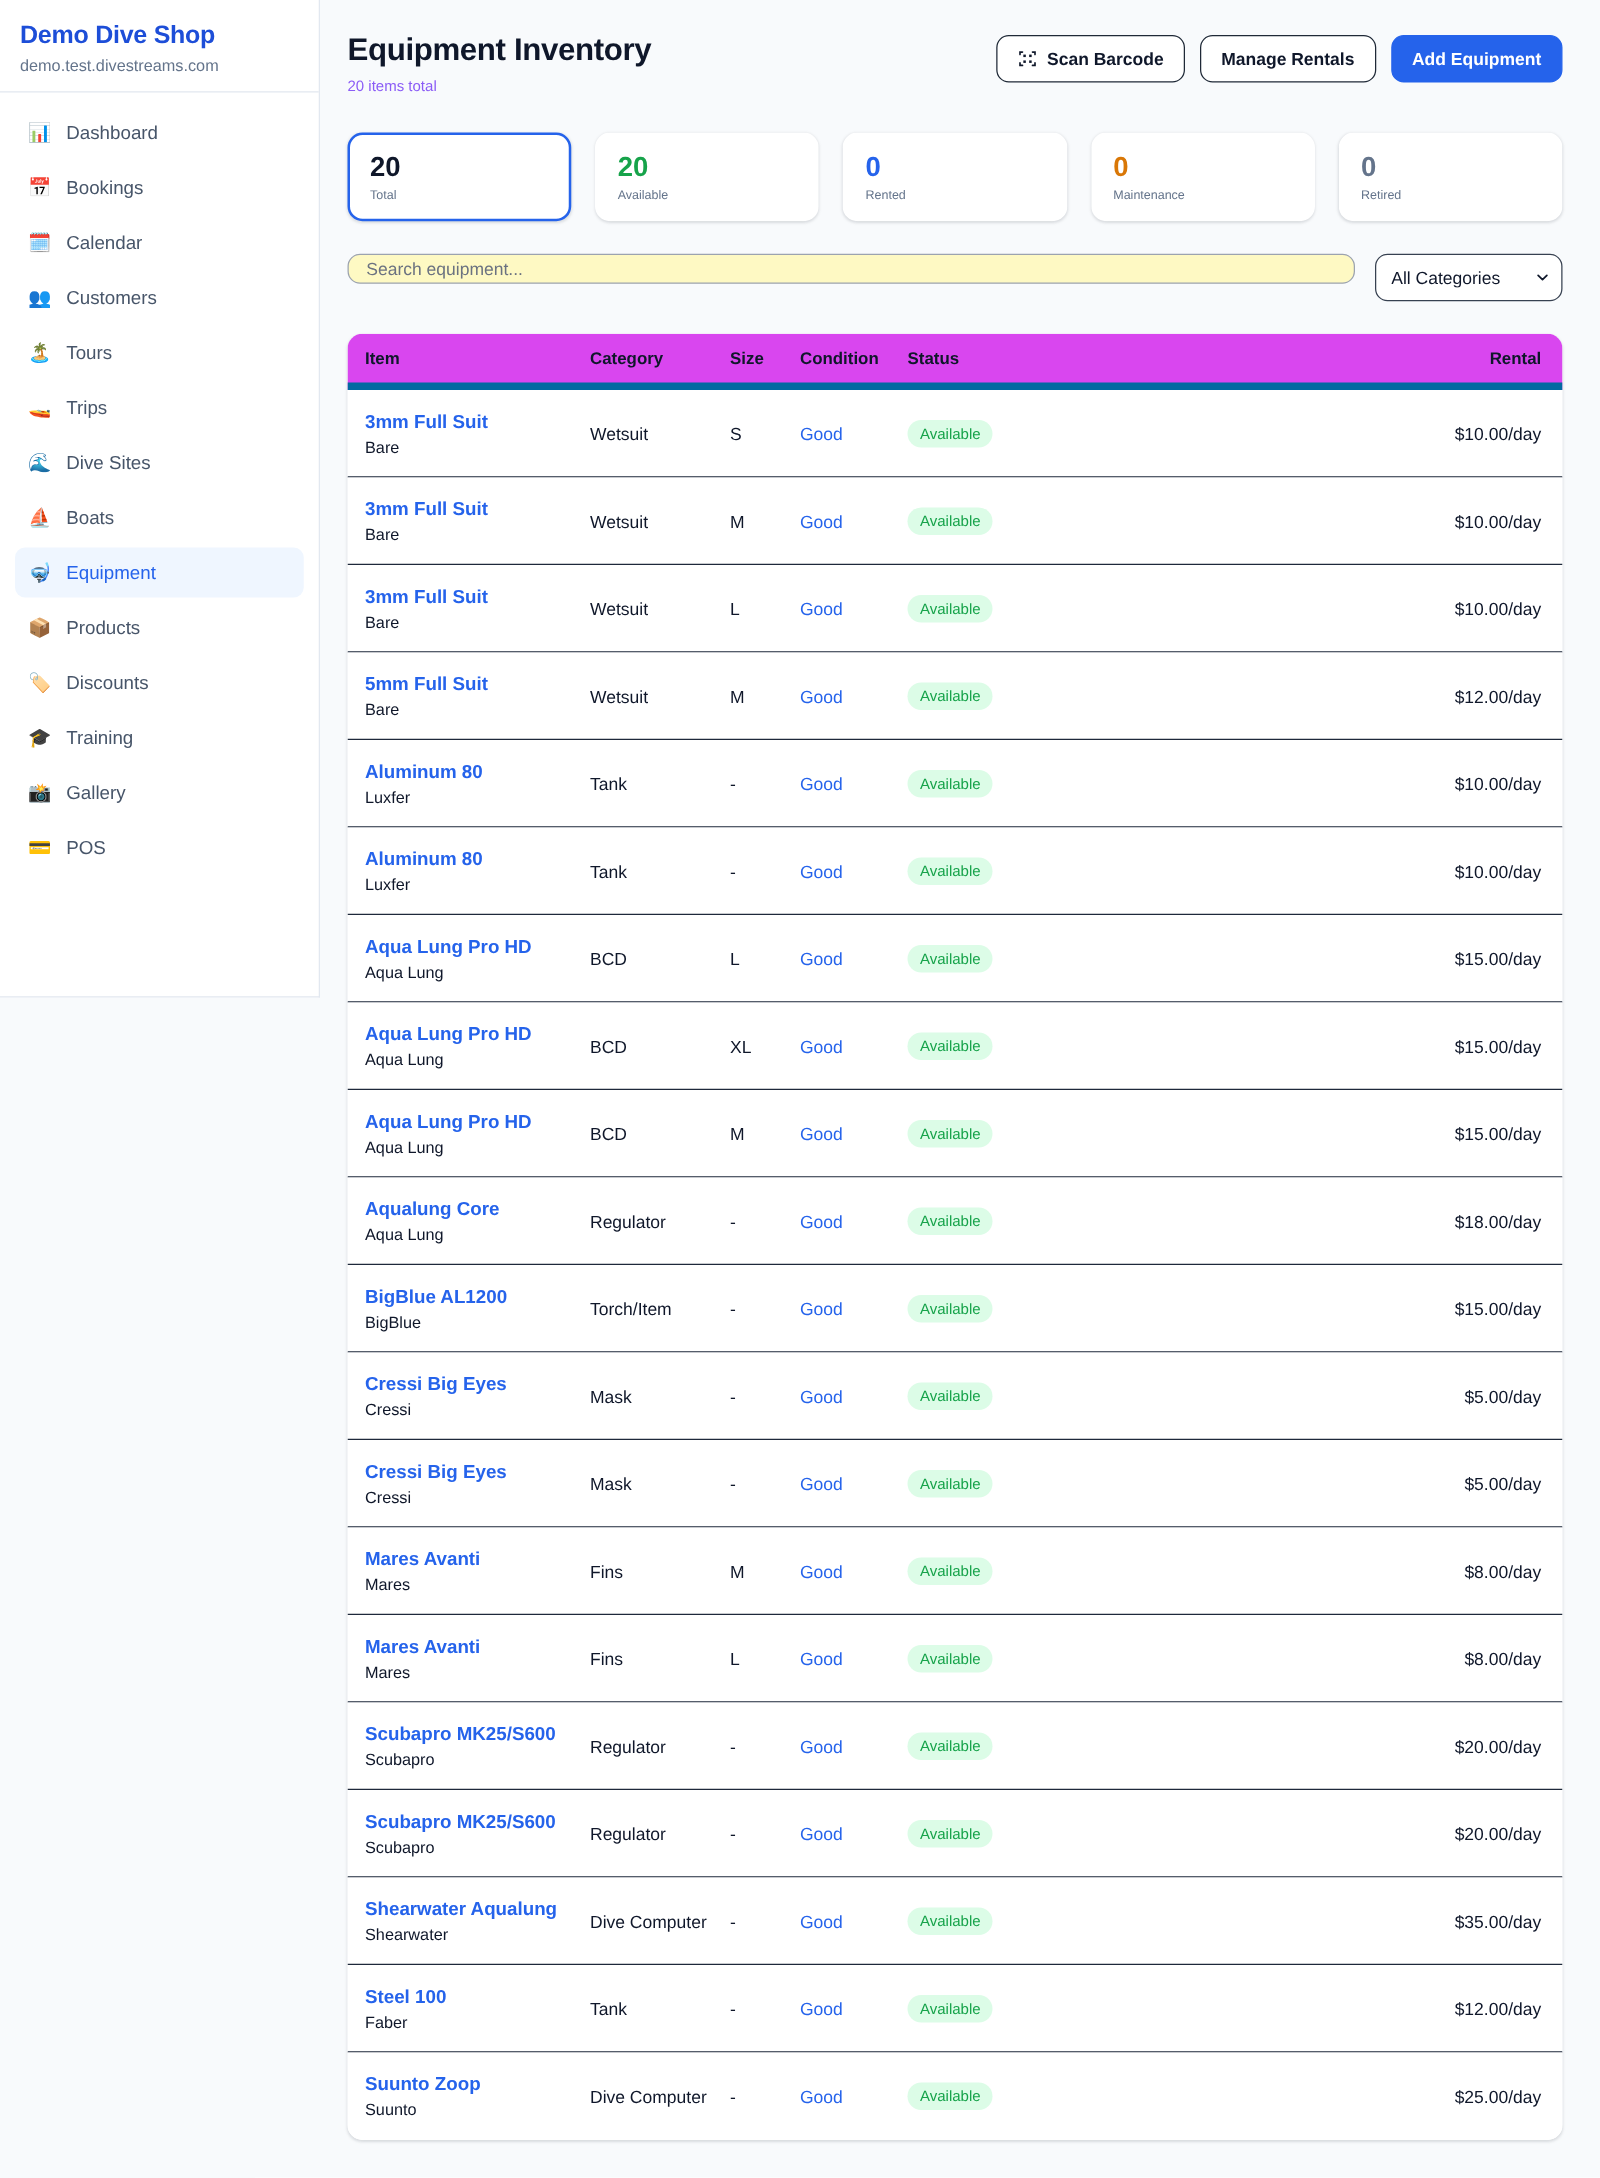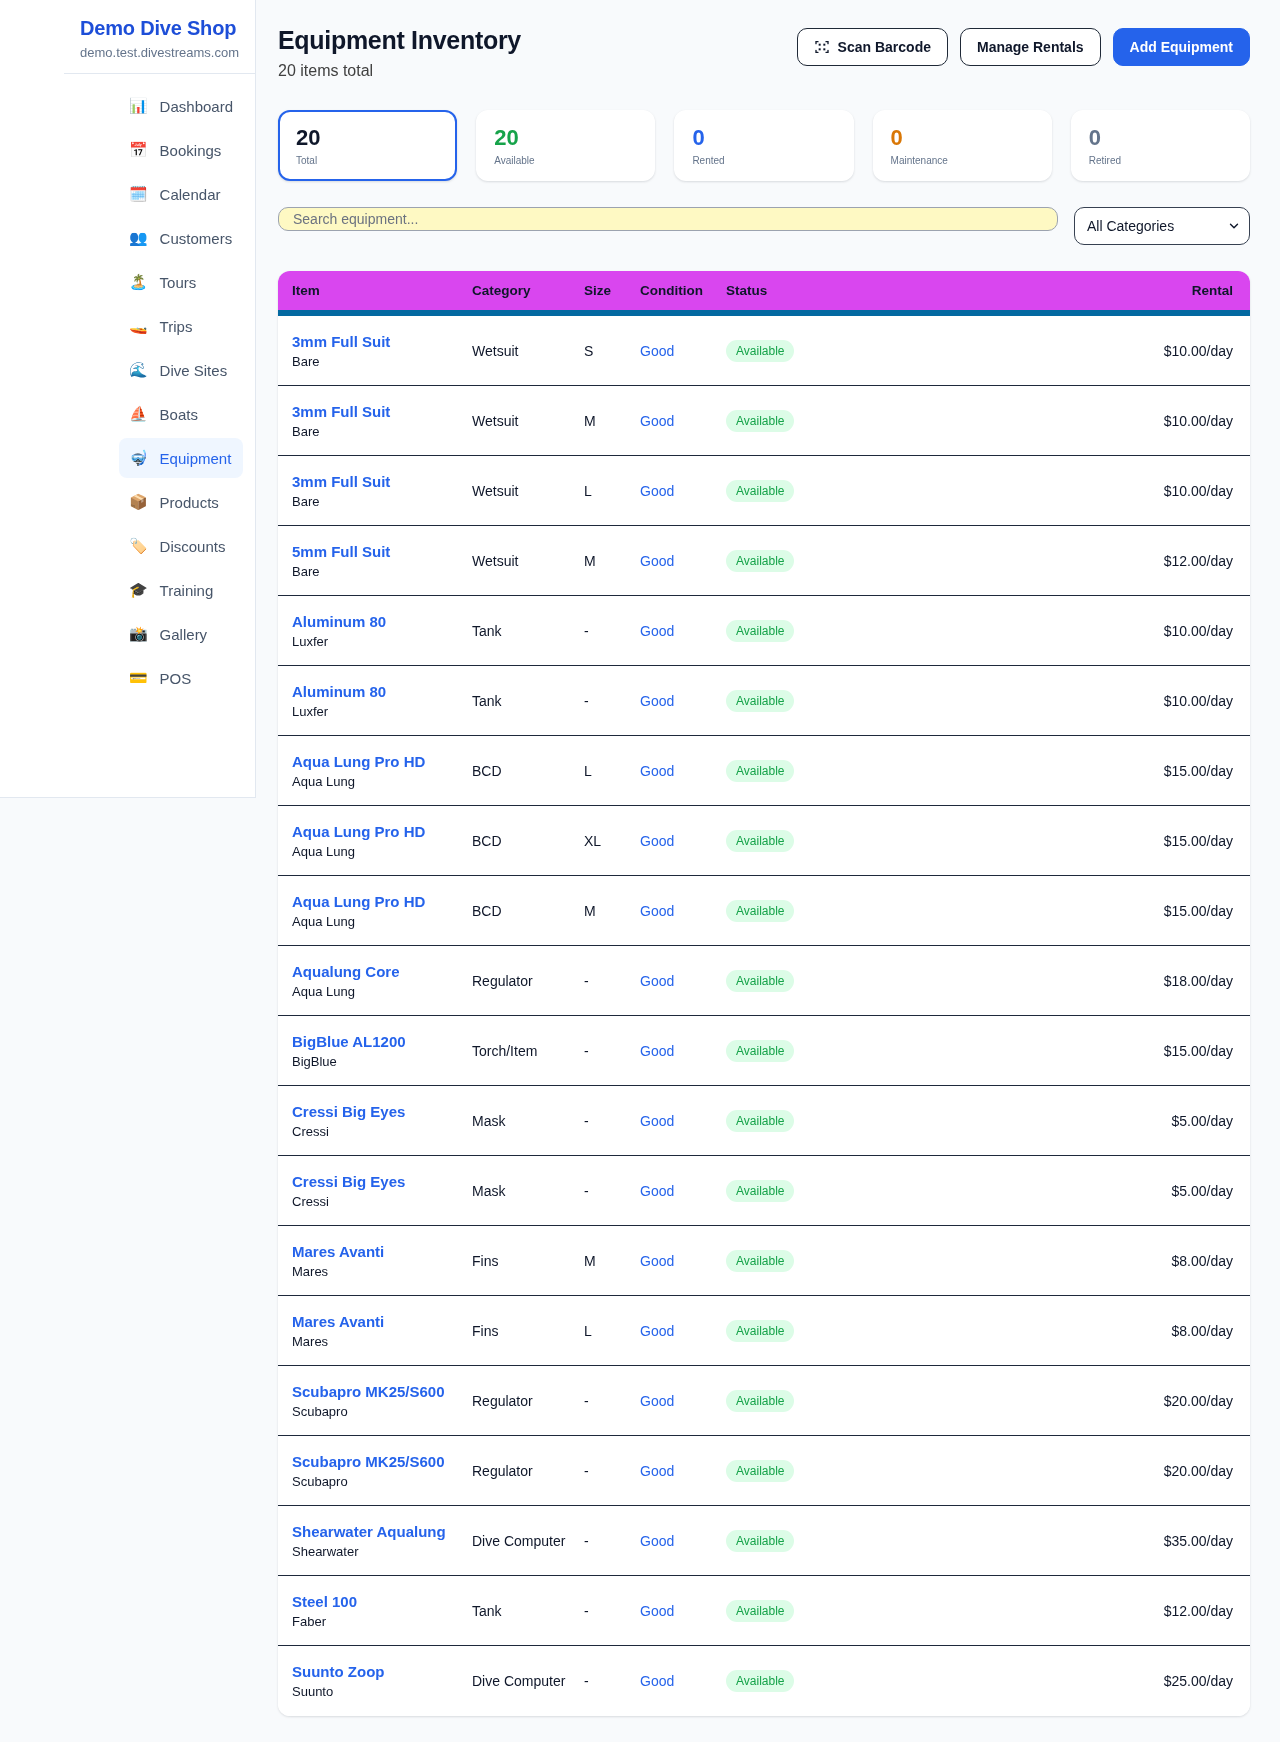--- a/index.html
+++ b/index.html
@@ -8,21 +8,21 @@
     font-family:"Liberation Sans", sans-serif;
     background:#f8fafc;
     color:#0f172a;
     position:relative;
   }
 
   
   .sidebar {
     position:absolute; left:0; top:0; width:256px; height:798px;
     background:#ffffff; border-right:1px solid #e2e8f0; border-bottom:1px solid #e2e8f0;
-    display:flex; flex-direction:column;align-items:flex-end;
+    display:flex; flex-direction:column;
   }
   .brand-block { padding:17px 16px 13px 16px; border-bottom:1px solid #e2e8f0; }
   .brand-title { font-size:20px; font-weight:800; color:#1d4ed8; letter-spacing:-.2px; }
   .brand-domain { font-size:13px; color:#64748b; margin-top:5px; }
   .nav { padding:12px 12px 0 12px; flex:1 1 auto; }
   .nav-item {
     display:flex; align-items:center; gap:11px;
     height:40px; padding:0 10px; margin-bottom:4px;
     border-radius:8px; cursor:pointer;
     font-size:15px; color:#475569;
@@ -41,21 +41,21 @@
   .user-name { font-size:14px; font-weight:700; color:#0f172a; }
   .user-email { font-size:13px; color:#64748b; margin-top:2px; }
   .user-role { font-size:13px; color:#64748b; margin-top:2px; }
   .signout { display:flex; align-items:center; gap:6px; color:#64748b; font-size:14px; cursor:pointer; white-space:nowrap; }
 
   
   .main { position:absolute; left:256px; top:0; width:1024px; padding:26px 30px 40px 22px; }
 
   .page-header { display:flex; justify-content:space-between; align-items:flex-start; }
   .page-title { font-size:25px; font-weight:800; color:#0f172a; letter-spacing:-.3px; }
-  .page-subtitle { font-size:16px; color:#404040; margin-top:7px; }
+  .page-subtitle { font-size:12px; color:#8b5cf6; margin-top:7px; }
   .header-actions { display:flex; gap:12px; align-items:center; margin-top:2px; }
   .btn {
     display:inline-flex; align-items:center; gap:8px;
     height:38px; padding:0 16px; border-radius:10px;
     font-size:14px; font-weight:600; cursor:pointer;
     background:#ffffff; border:1px solid #1f2937; color:#0f172a;
     font-family:"Liberation Sans", sans-serif;
   }
   .btn-primary { background:#2563eb; border:1px solid #2563eb; color:#ffffff; }
 
@@ -71,21 +71,21 @@
   .stat-label { font-size:10px; color:#64748b; margin-top:4px; }
 
   
   .filters { display:flex; gap:16px; margin-top:26px; }
   .search-input {
     flex:1 1 auto; height:24px; border:1px solid #9ca3af; border-radius:10px;
     padding:0 14px; font-size:14px; color:#0f172a; background:#fef9c3;
     font-family:"Liberation Sans", sans-serif; outline:none;
   }
   .search-input::placeholder { color:#6b7280; }
-  .select-wrap { position:relative; width:176px; flex:0 0 auto; }
+  .select-wrap { position:relative; width:150px; flex:0 0 auto; }
   .select-wrap select {
     width:100%; height:38px; border:1px solid #374151; border-radius:10px;
     background:#ffffff; font-size:14px; color:#0f172a; padding:0 28px 0 12px;
     appearance:none; -webkit-appearance:none; cursor:pointer;
     font-family:"Liberation Sans", sans-serif;
   }
   .select-chevron { position:absolute; right:9px; top:12px; pointer-events:none; }
 
   
   .table-card {

